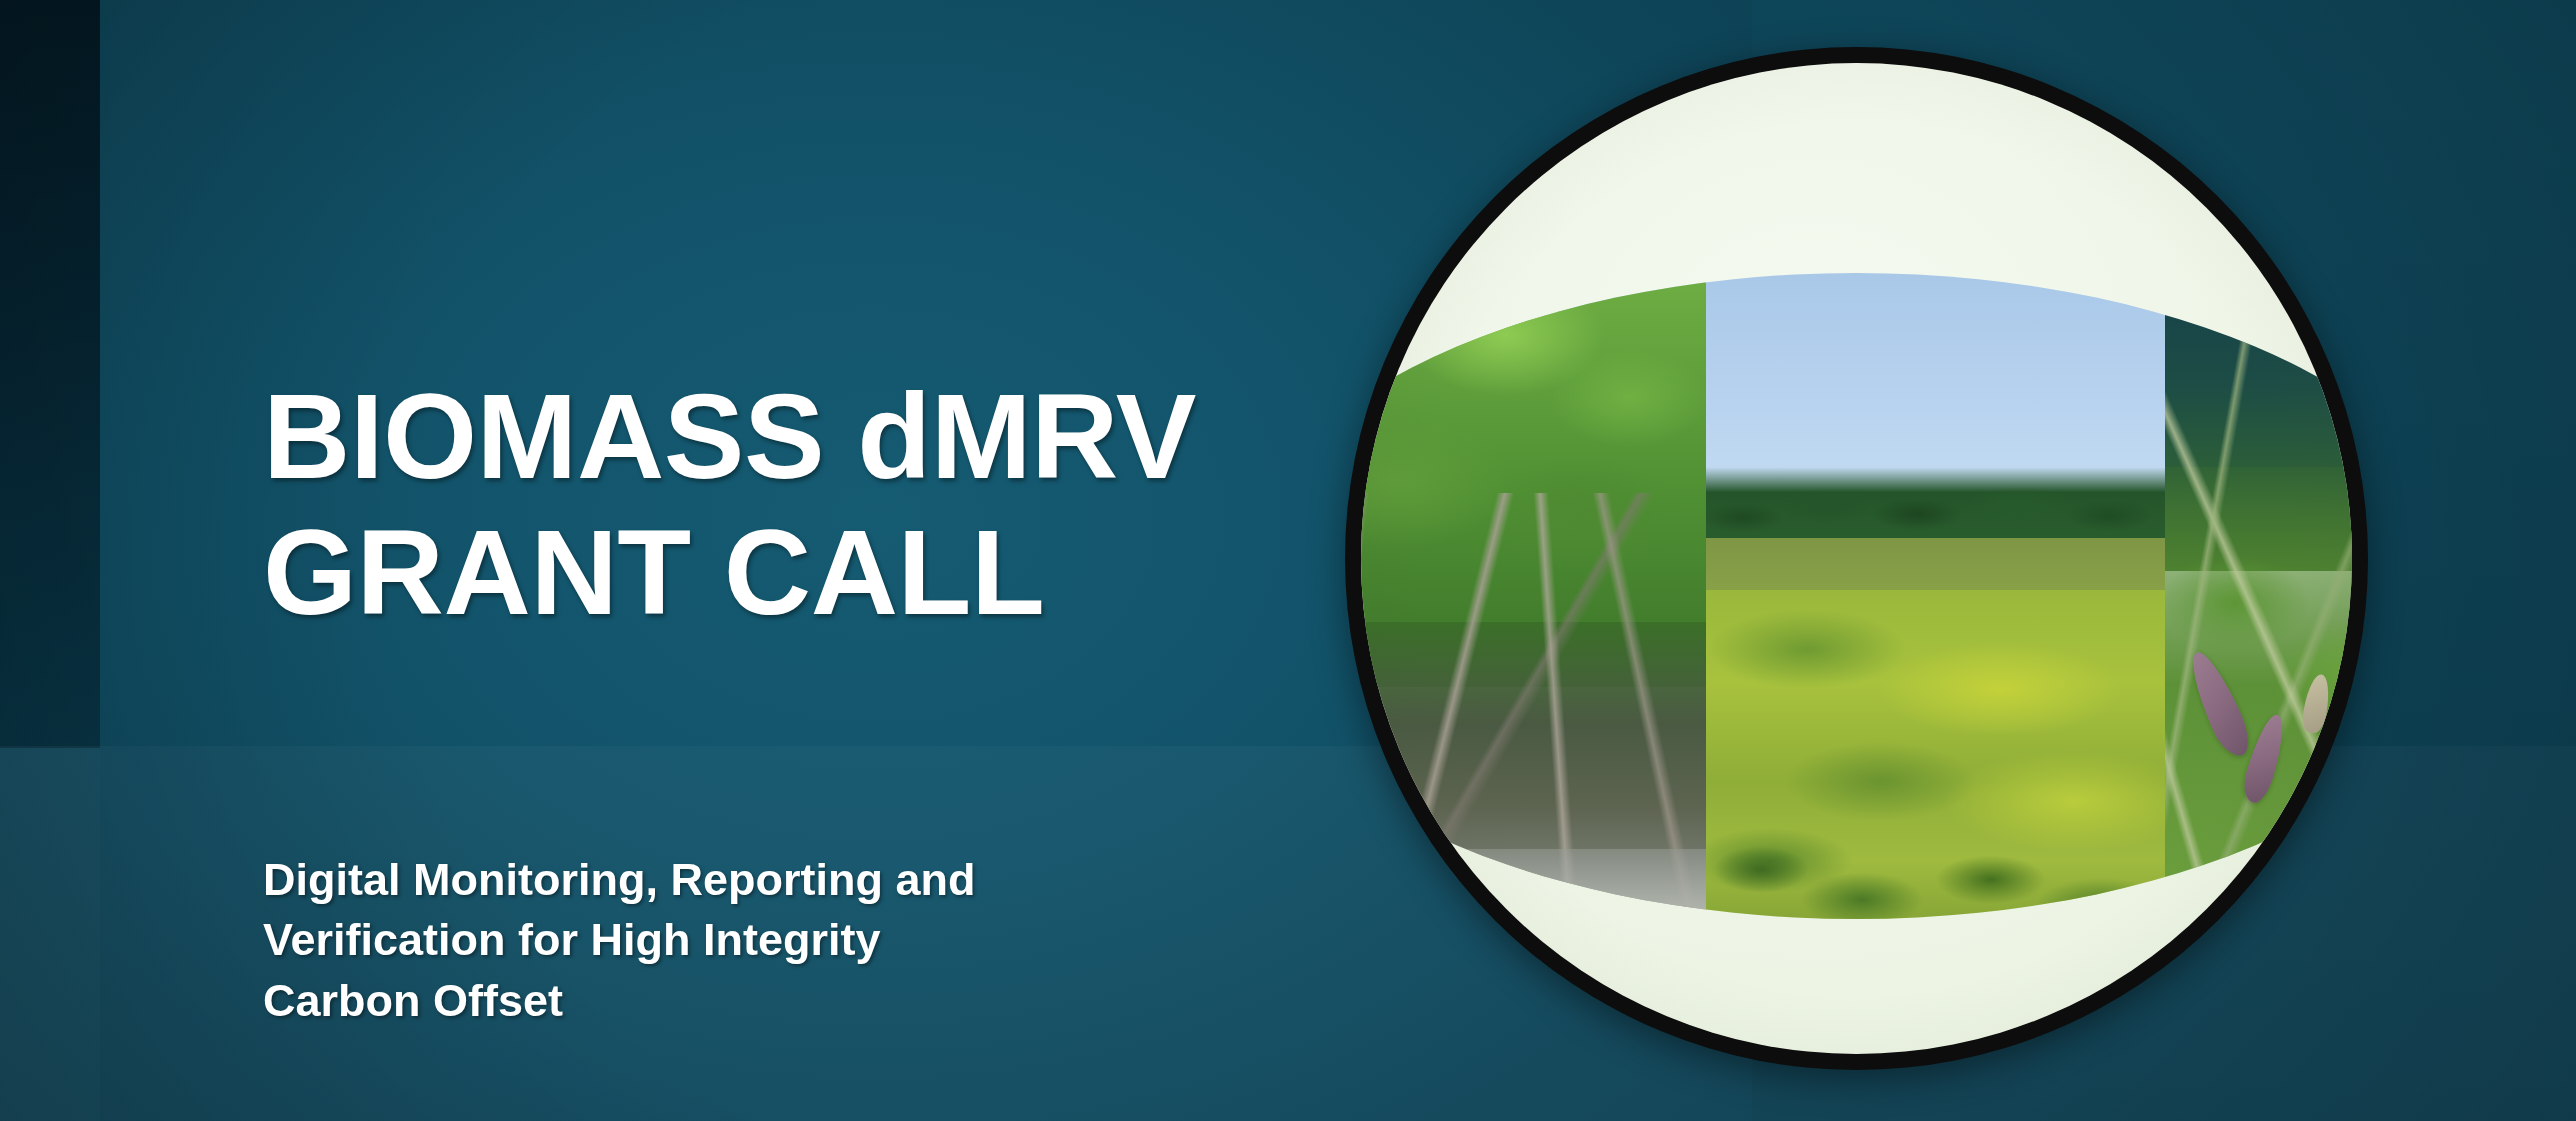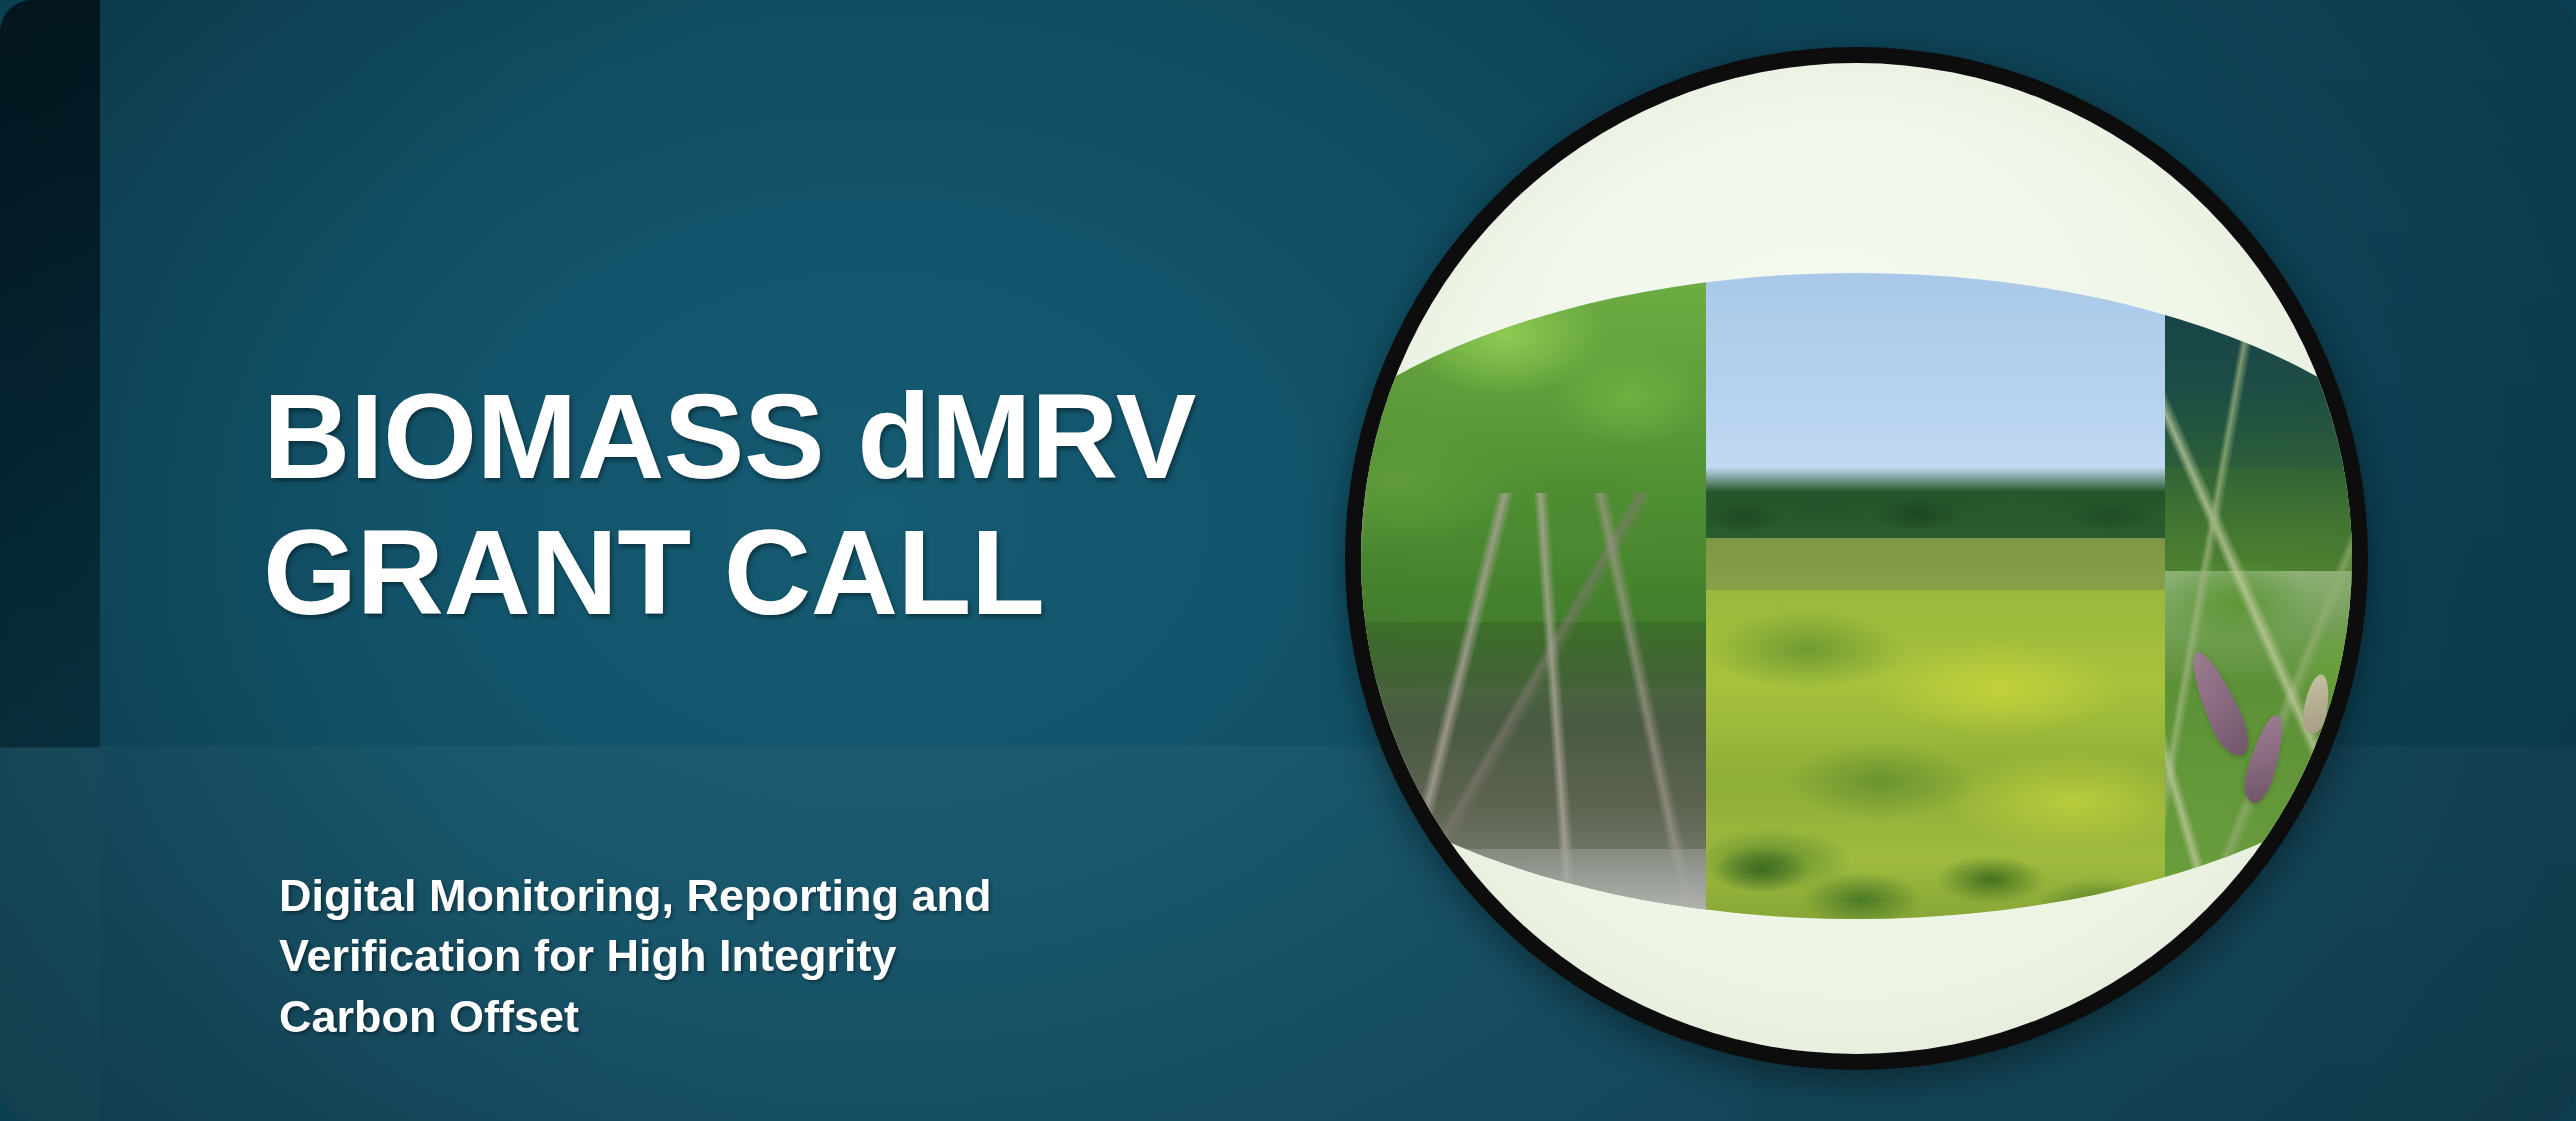--- a/index.html
+++ b/index.html
@@ -10,21 +10,20 @@
   }
   * { box-sizing: border-box; }
 
   .banner {
     position: relative;
     width: 2576px;
     height: 1121px;
     overflow: hidden;
     font-family: "Liberation Sans", "DejaVu Sans", sans-serif;
     background: #0d4559;
-    border-radius: 32px;
   }
 
   
   .bg-base {
     position: absolute;
     inset: 0;
     background:
       radial-gradient(ellipse 1421px 1042px at 34% 46%,
         #155b72 0%, #12536a 34%, #0e4558 70%, #0c3d50 100%);
   }
@@ -79,21 +78,21 @@
     line-height: 1.12;
     letter-spacing: -0.5px;
     text-shadow: 1.9px 2.8px 4.7px rgba(0,0,0,0.40);
     white-space: pre-line;
   }
   .subhead {
     position: absolute;
     left: 263px;
     top: 850px;
     width: 890px;
-    margin: 16px;
+    margin: 0;
     color: #ffffff;
     font-size: 45px;
     font-weight: bold;
     line-height: 1.34;
     letter-spacing: 0px;
     text-shadow: 1.9px 1.9px 3.8px rgba(0,0,0,0.40);
     white-space: pre-line;
     z-index: 6;
   }
 

